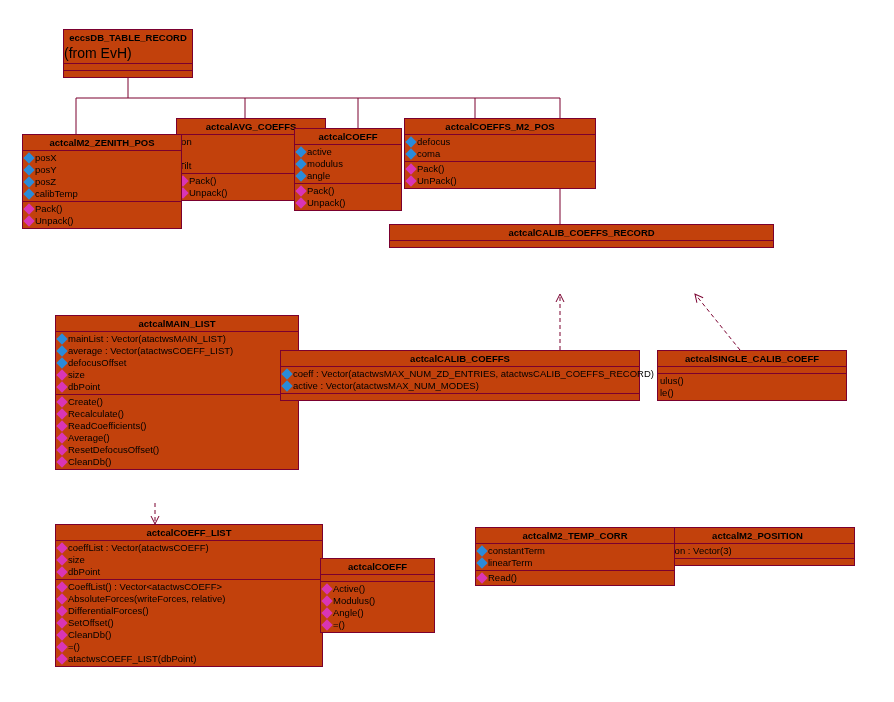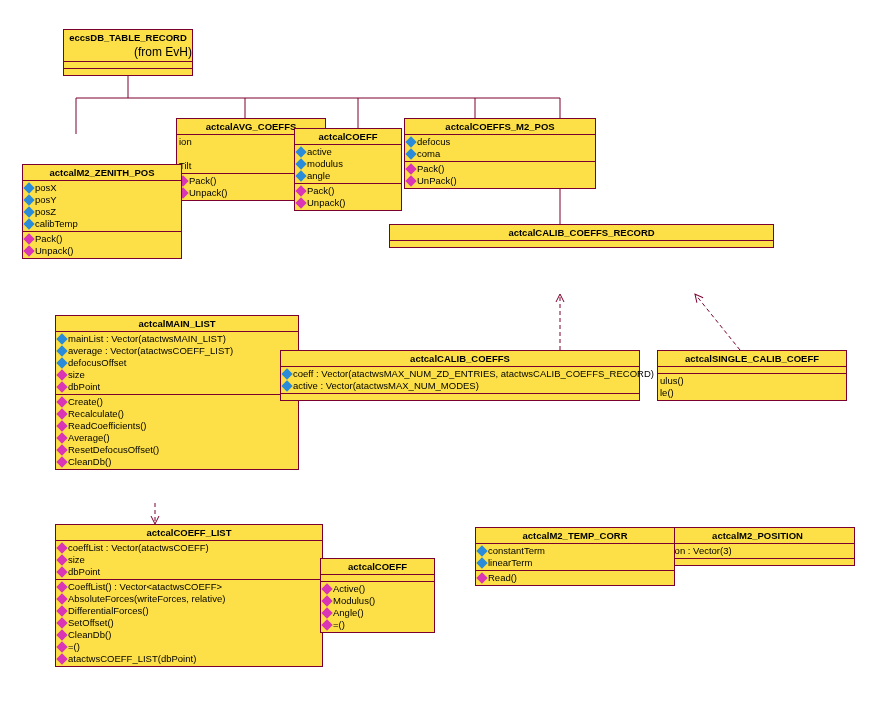--- a/index.html
+++ b/index.html
@@ -7,33 +7,33 @@
     padding: 0;
     font-family: Arial, Helvetica, sans-serif;
     font-size: 9.5px;
     background: #fff;
     width: 894px;
     height: 702px;
     position: relative;
   }
   .class-box {
     position: absolute;
-    background: #fde047;
+    background: #c2410c;
     border: 1px solid #7a002f;
     box-sizing: border-box;
   }
   .class-name {
     text-align: center;
     font-weight: bold;
     padding: 2px 4px;
     border-bottom: 1px solid #7a002f;
   }
   .class-sub {
-    text-align: right;
-    font-size: 12px;
+    text-align: left;
+    font-size: 14px;
     padding: 0 0 2px 0;
     border-bottom: 1px solid #7a002f;
   }
   .compartment {
     border-bottom: 1px solid #7a002f;
     padding: 1px 2px;
     min-height: 4px;
   }
   .compartment:last-child { border-bottom: none; }
   .member { line-height: 12px; white-space: nowrap; }
@@ -96,21 +96,21 @@
     <div class="member"><span>ion</span></div>
     <div class="member">&nbsp;</div>
     <div class="member"><span>Tilt</span></div>
   </div>
   <div class="compartment">
     <div class="member"><span class="vis pub"></span><span>Pack()</span></div>
     <div class="member"><span class="vis pub"></span><span>Unpack()</span></div>
   </div>
 </div>
 
-<div class="class-box" style="left:22px; top:134px; width:160px;margin-top:30px;">
+<div class="class-box" style="left:22px; top:134px; width:160px;">
   <div class="class-name">actcalM2_ZENITH_POS</div>
   <div class="compartment">
     <div class="member"><span class="vis prot"></span><span>posX</span></div>
     <div class="member"><span class="vis prot"></span><span>posY</span></div>
     <div class="member"><span class="vis prot"></span><span>posZ</span></div>
     <div class="member"><span class="vis prot"></span><span>calibTemp</span></div>
   </div>
   <div class="compartment">
     <div class="member"><span class="vis pub"></span><span>Pack()</span></div>
     <div class="member"><span class="vis pub"></span><span>Unpack()</span></div>

